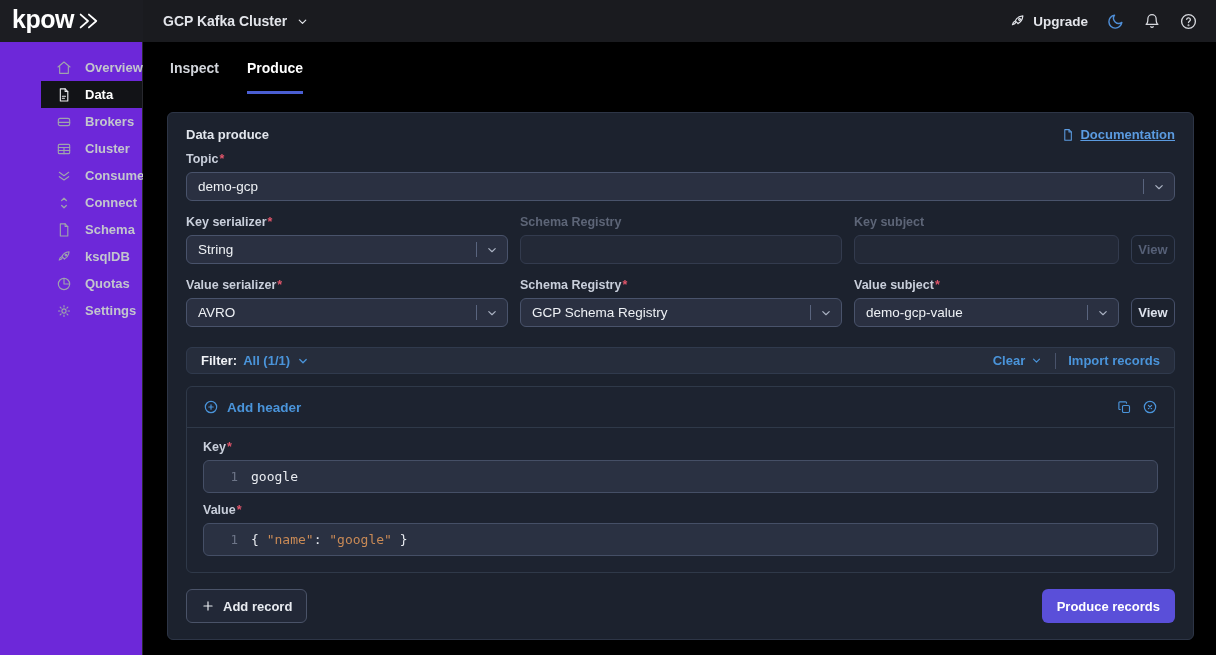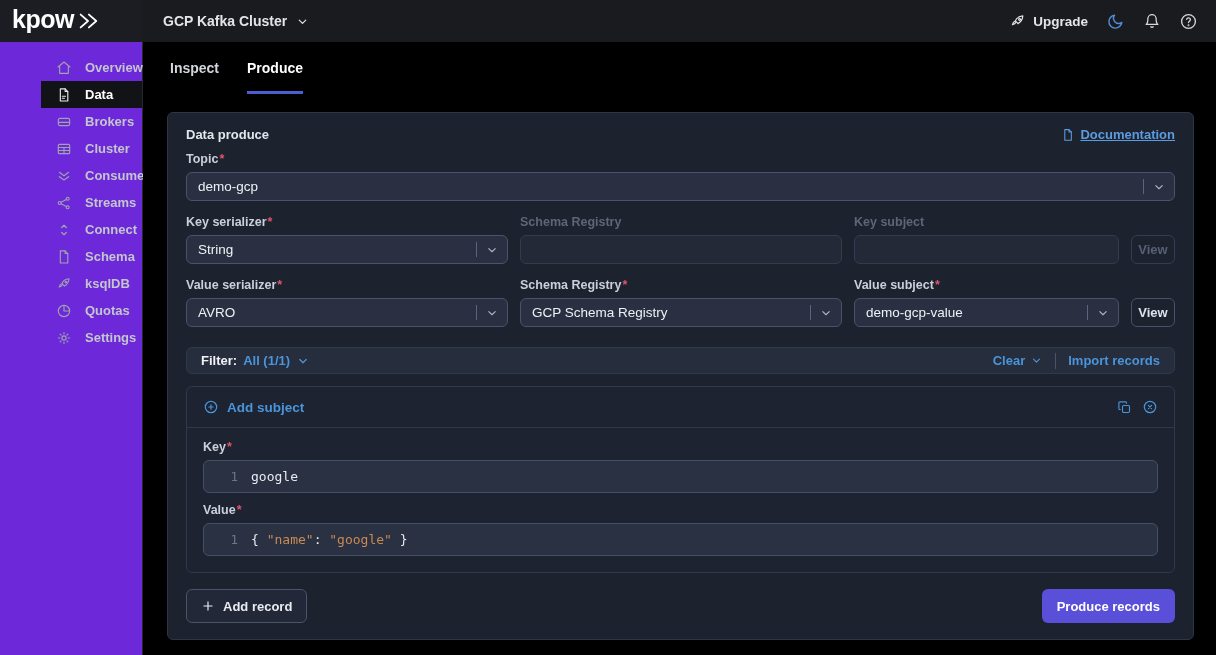--- a/index.html
+++ b/index.html
@@ -225,31 +225,20 @@
         <span class="s-ico">
             <svg width="16" height="16" viewBox="0 0 24 24" fill="none" stroke="currentColor" stroke-width="1.7" stroke-linecap="round" stroke-linejoin="round">
               <path d="M5 6.5l7 5 7-5"></path>
               <path d="M5 13l7 5 7-5"></path>
             </svg>
           </span>
         <span>Consumers</span>
       </div>
       <div class="side-item">
         <span class="s-ico">
-            <svg width="16" height="16" viewBox="0 0 24 24" fill="none" stroke="currentColor" stroke-width="1.7" stroke-linecap="round" stroke-linejoin="round">
-              <circle cx="5.5" cy="12" r="2.2"></circle>
-              <circle cx="17.5" cy="5.5" r="2.2"></circle>
-              <circle cx="17.5" cy="18.5" r="2.2"></circle>
-              <path d="M7.6 10.9l7.8-4.3M7.6 13.1l7.8 4.3"></path>
-            </svg>
-          </span>
-        <span>Streams</span>
-      </div>
-      <div class="side-item">
-        <span class="s-ico">
             <svg width="16" height="16" viewBox="0 0 24 24" fill="none" stroke="currentColor" stroke-width="1.9" stroke-linecap="round" stroke-linejoin="round">
               <path d="M8.5 8.3L12 4.8l3.5 3.5"></path>
               <path d="M8.5 15.7l3.5 3.5 3.5-3.5"></path>
             </svg>
           </span>
         <span>Connect</span>
       </div>
       <div class="side-item">
         <span class="s-ico">
             <svg width="16" height="16" viewBox="0 0 24 24" fill="none" stroke="currentColor" stroke-width="1.7" stroke-linecap="round" stroke-linejoin="round">
@@ -423,21 +412,21 @@
           </div>
         </div>
 
         <div class="record-card">
           <div class="record-toolbar">
             <span class="add-header">
               <svg width="16" height="16" viewBox="0 0 24 24" fill="none" stroke="currentColor" stroke-width="1.8" stroke-linecap="round" stroke-linejoin="round">
                   <circle cx="12" cy="12" r="8.5"></circle>
                   <path d="M12 8.7v6.6M8.7 12h6.6"></path>
                 </svg>
-              <span>Add subject</span>
+              <span>Add header</span>
             </span>
             <span class="record-actions">
               <span class="r-ico">
                 <svg width="15" height="15" viewBox="0 0 24 24" fill="none" stroke="currentColor" stroke-width="1.8" stroke-linecap="round" stroke-linejoin="round">
                     <rect x="8.8" y="8.8" width="11.2" height="11.2" rx="2"></rect>
                     <path d="M5.2 15.2H4.4A1.4 1.4 0 0 1 3 13.8V4.4A1.4 1.4 0 0 1 4.4 3h9.4a1.4 1.4 0 0 1 1.4 1.4v.8"></path>
                   </svg>
               </span>
               <span class="r-ico">
                 <svg width="16" height="16" viewBox="0 0 24 24" fill="none" stroke="currentColor" stroke-width="1.8" stroke-linecap="round" stroke-linejoin="round">

